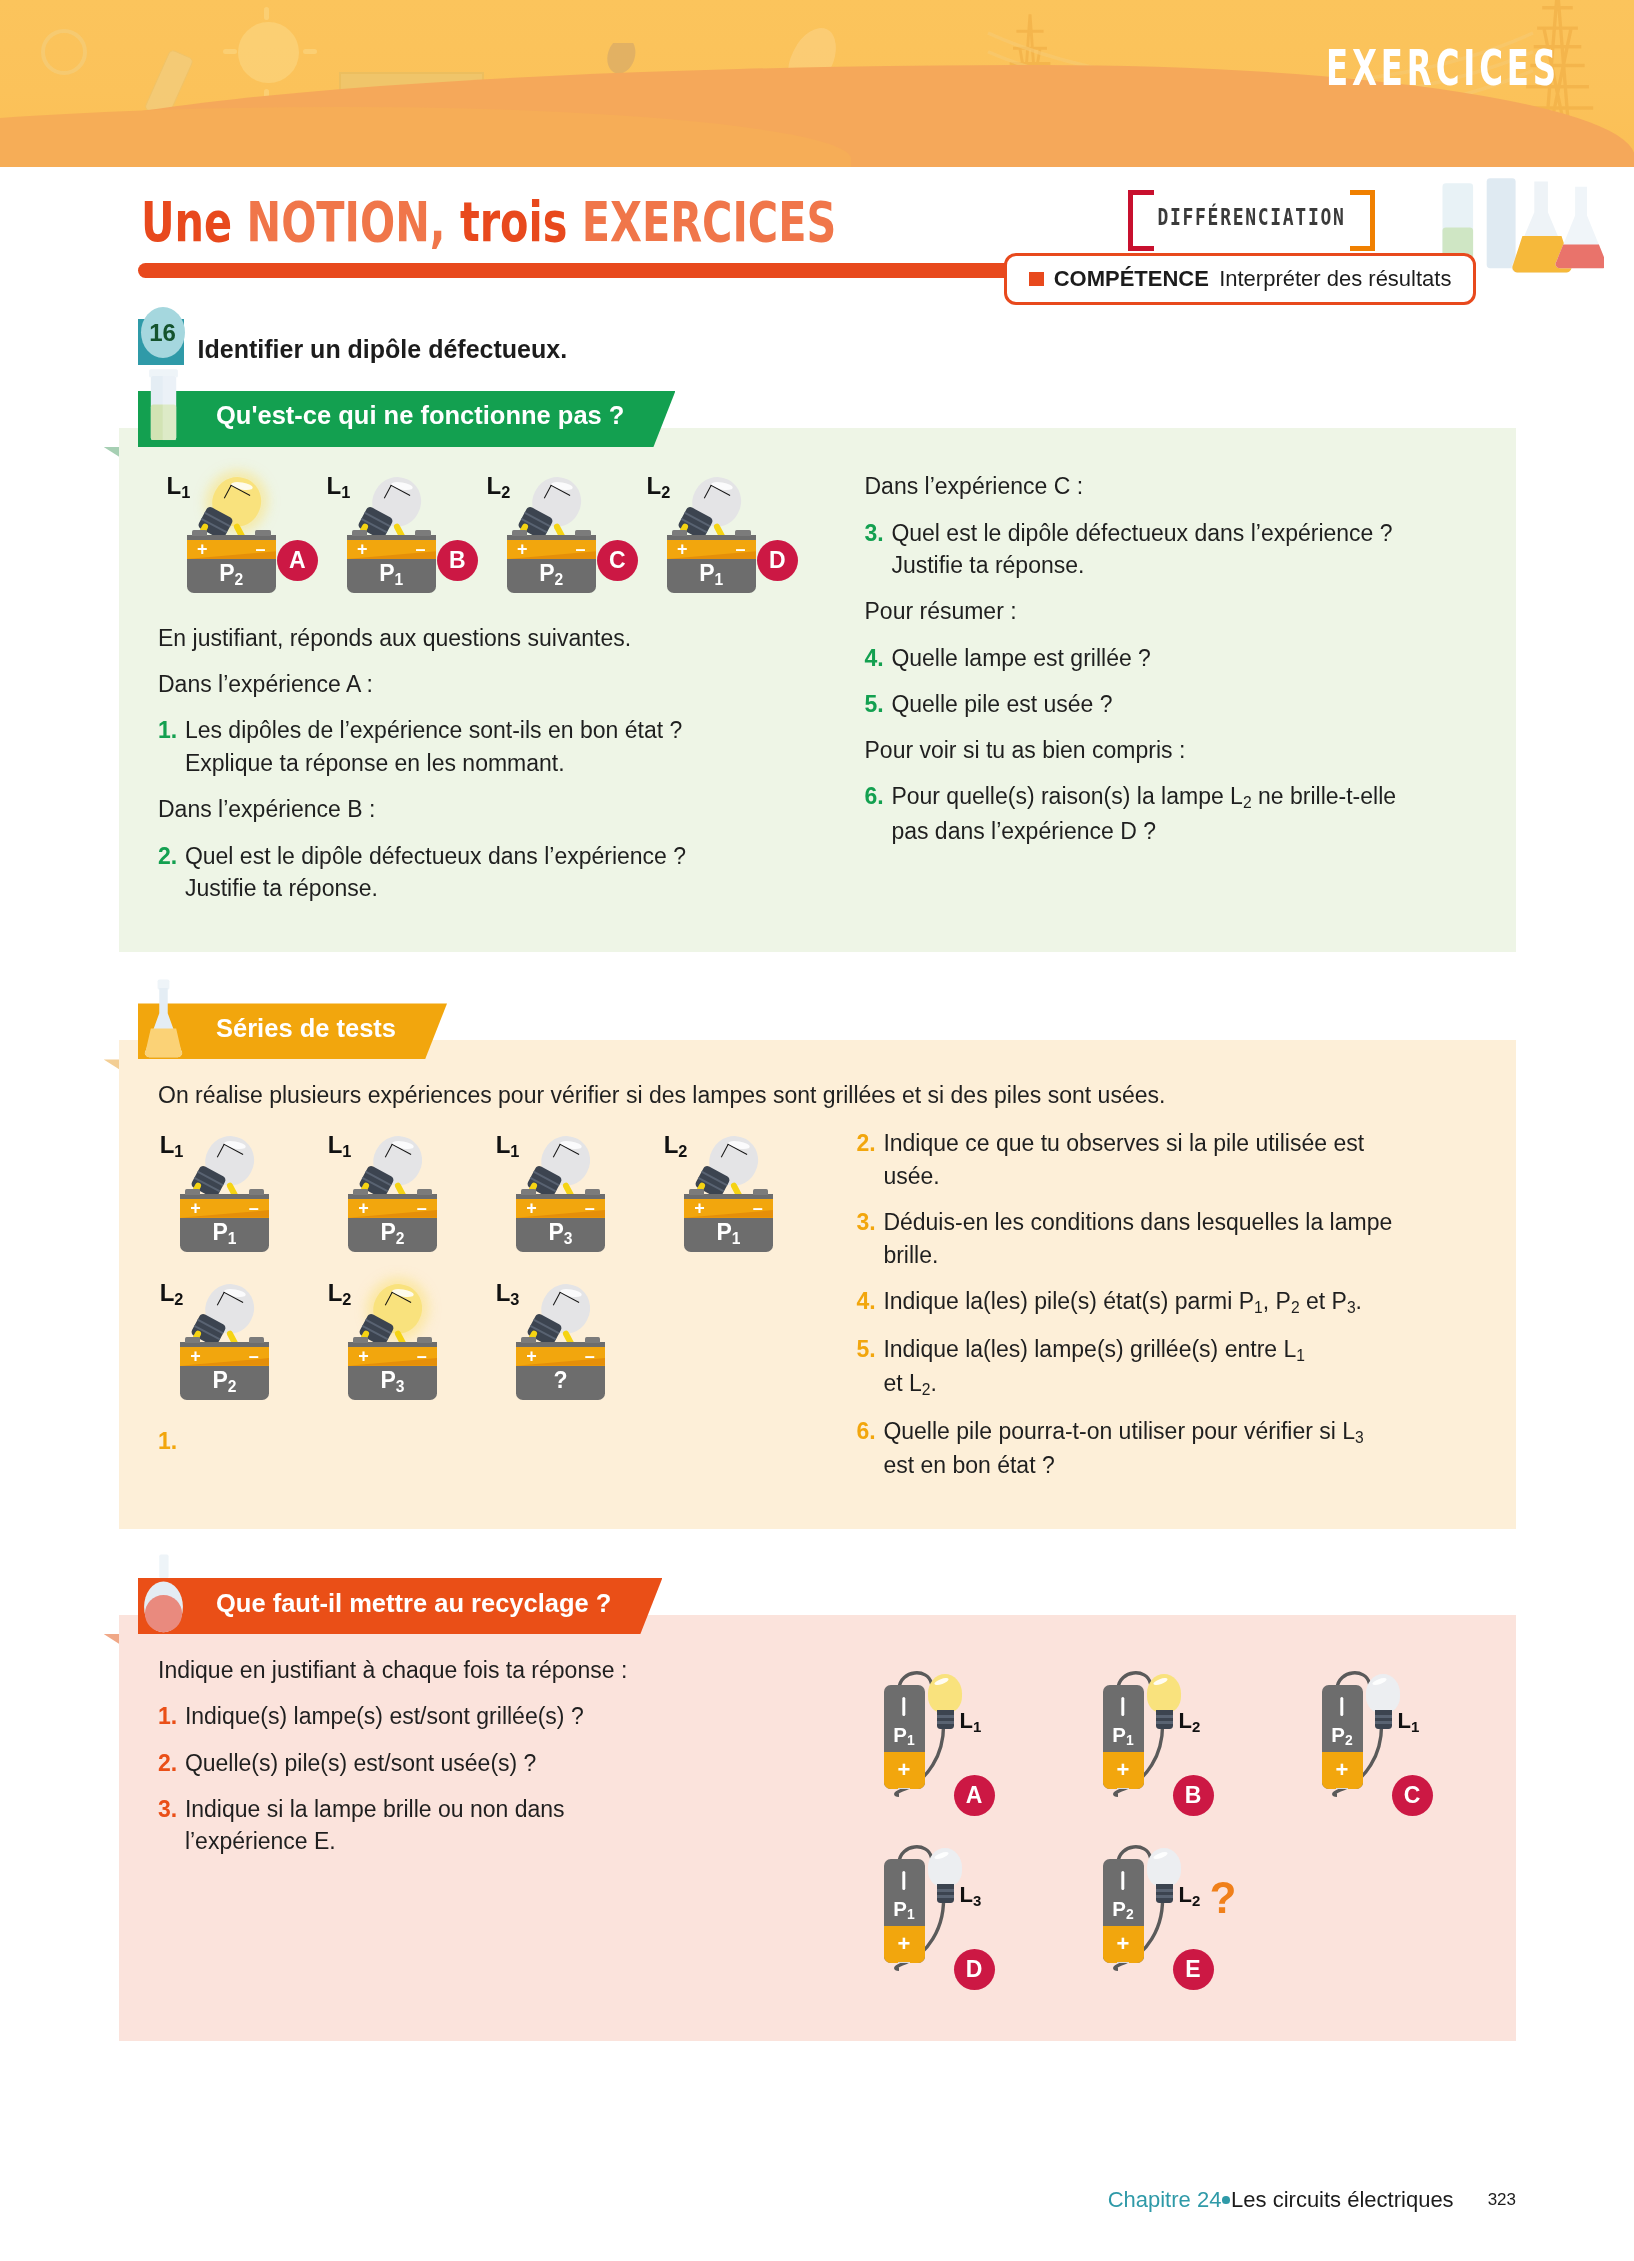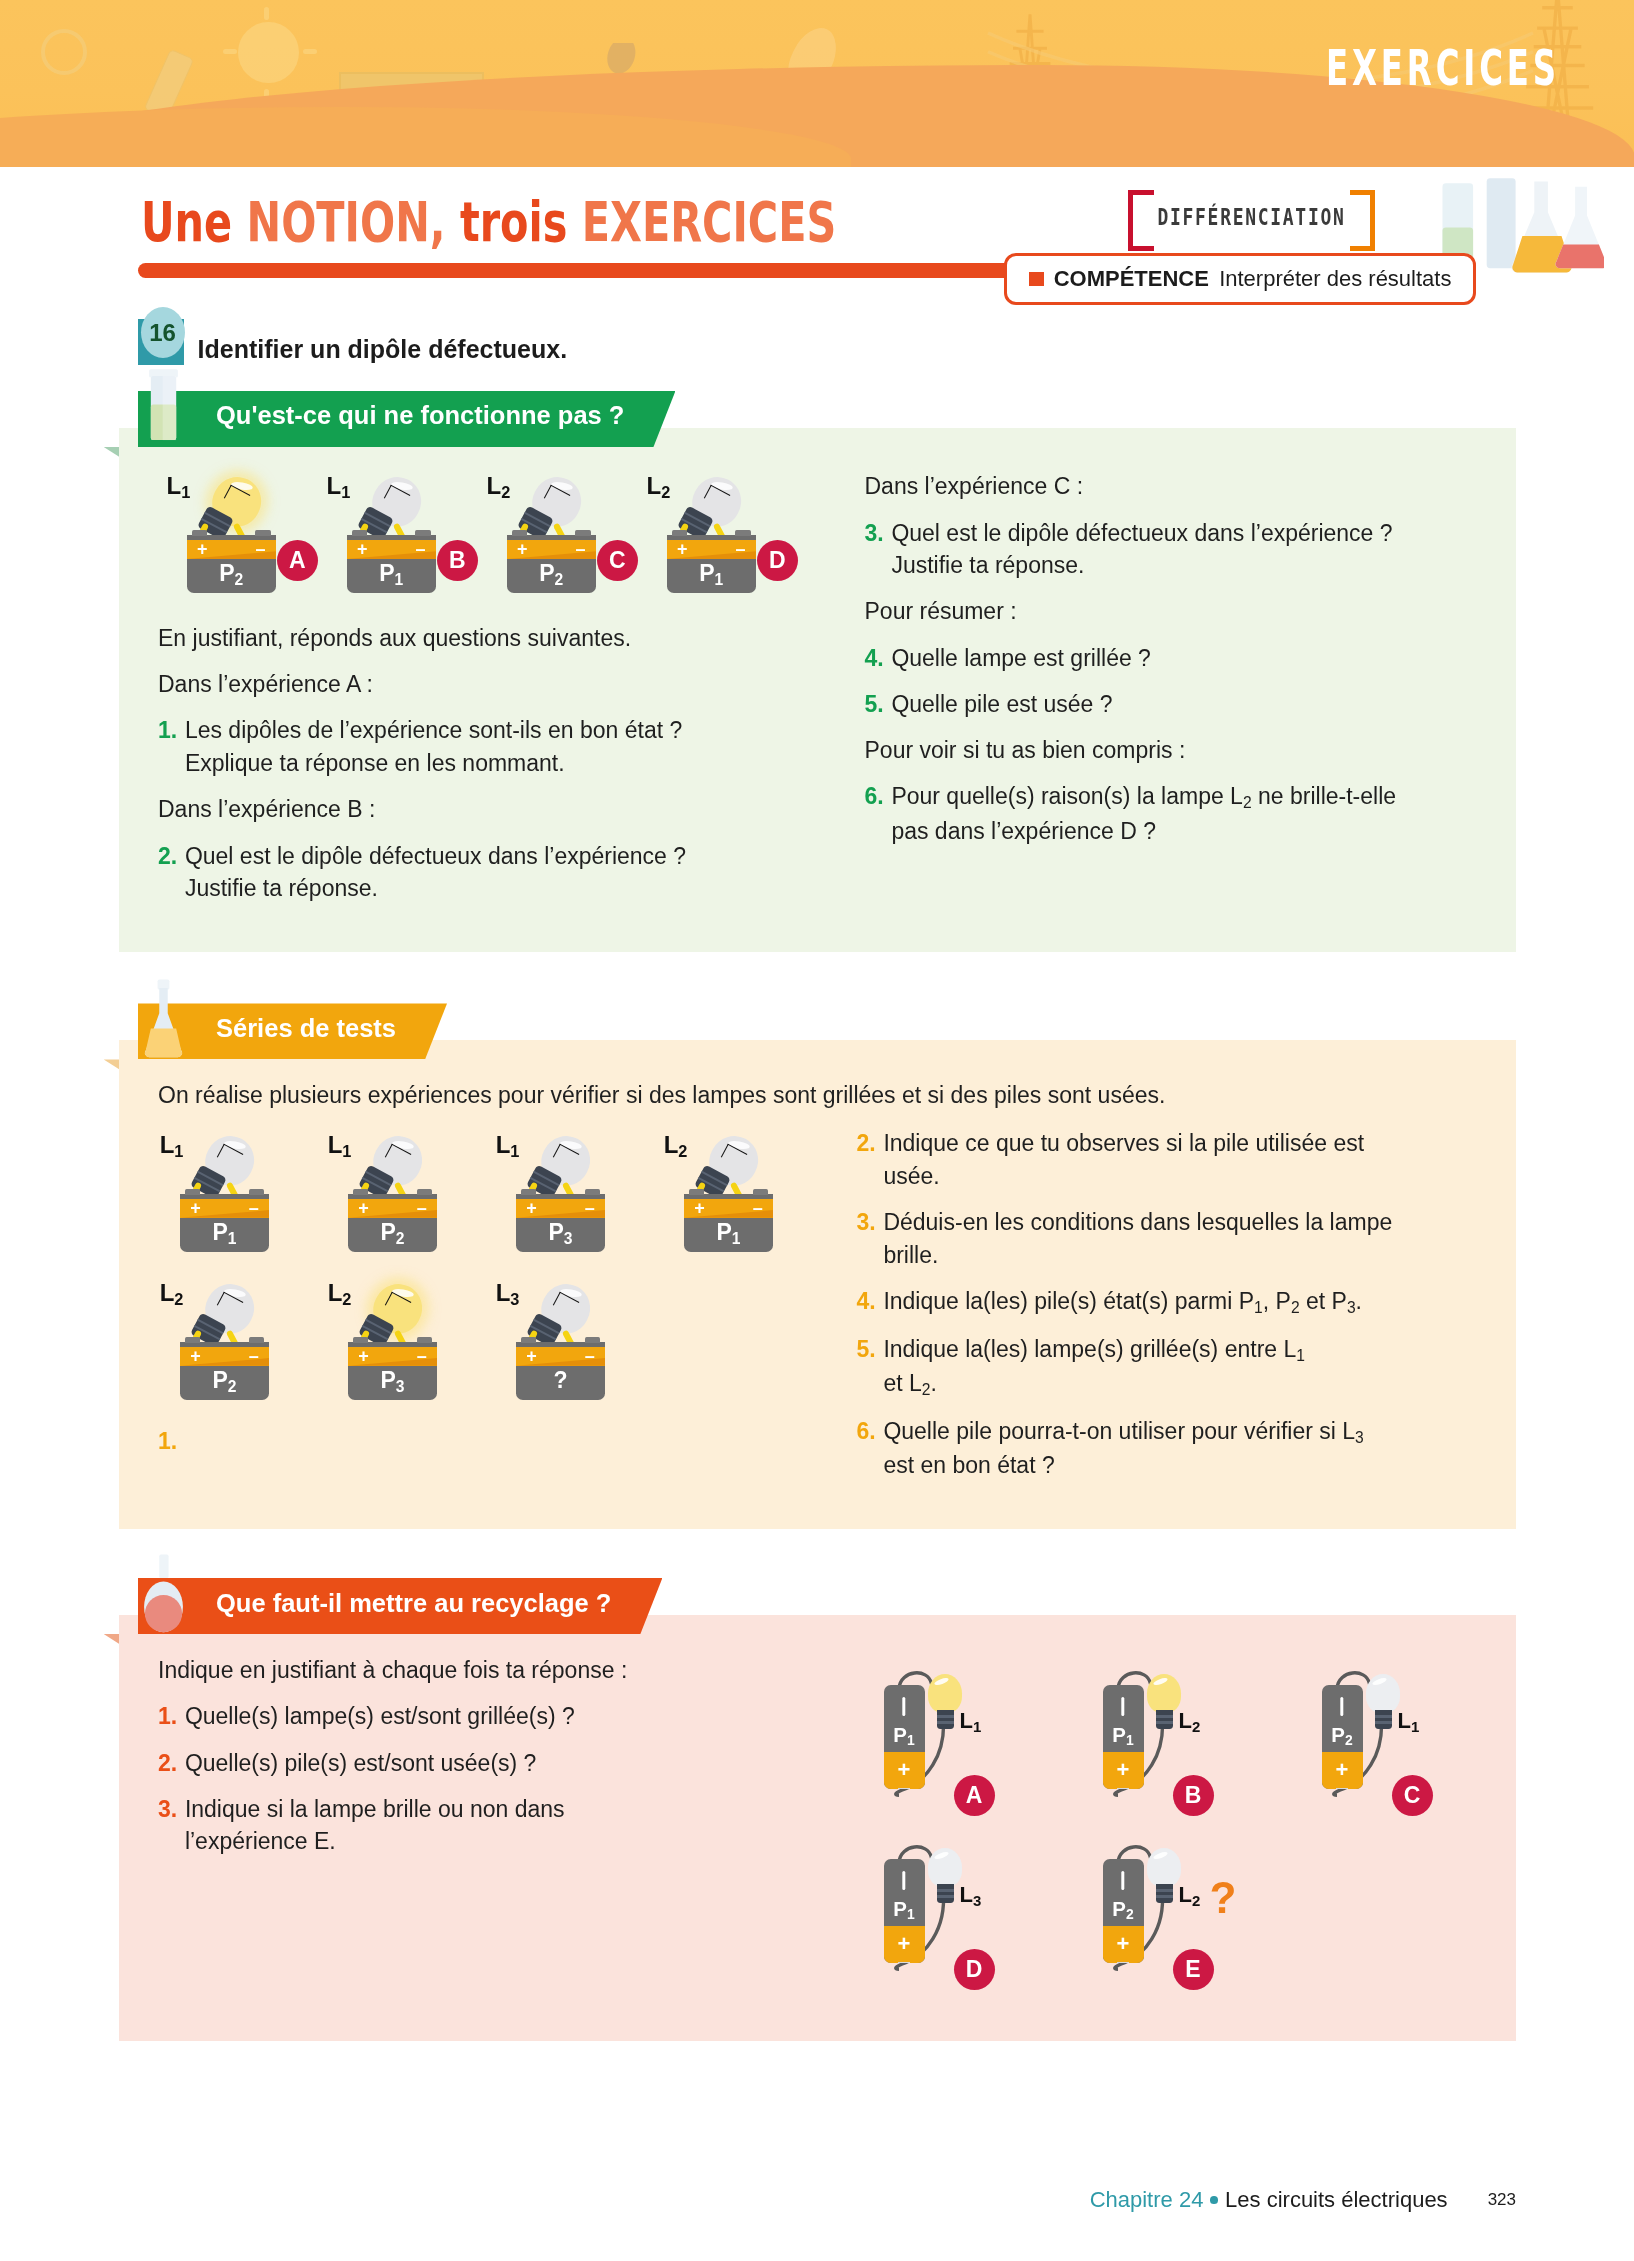--- a/index.html
+++ b/index.html
@@ -224,21 +224,21 @@
   .socket2 { position:absolute; width:17px; height:19px; background:#3c4450; border-radius:0 0 3.4px 3.4px; }
   .socket2::before, .socket2::after { content:""; position:absolute; left:0; width:100%;
                                       height:2.6px; background:#596372; }
   .socket2::before { top:5.1px; } .socket2::after { top:11px; }
   .lbl2 { position:absolute; font-size:22px; font-weight:700; color:#111; }
   .qmark { position:absolute; color:#f0801a; font-size:44px; font-weight:700; line-height:1; }
 
   
   .footer {
     position:absolute; right:119px; bottom:48px; font-size:22px; color:#1c1c1c;
-    display:flex; align-items:center; gap:7px;
+    display:flex; align-items:center; gap:1px;
   }
   .footer .chap { color:#2f9aa8; }
   .footer .dot { width:7.7px; height:7.7px; border-radius:50%; background:#2f9aa8; display:inline-block; }
   .footer .pg { font-weight:400; font-size:17px;margin-left:33px; }
 </style>
 </head>
 <body>
 
 <div class="banner">
   <div class="bk circle-bk"></div>
@@ -658,21 +658,21 @@
       <div class="ribbon-fold red"></div>
     </div>
 
     <div class="sec-body red" style="padding-bottom:51px;">
       <div class="two-col">
 
         <div style="flex:0 0 647px;">
           <div class="para">Indique en justifiant à chaque fois ta réponse :</div>
           <div class="qitem">
             <span class="qnum red">1.</span>
-            <span>Quelle(s) lampe(s) est/sont grillée(s) ?</span>
+            <span>Indique(s) lampe(s) est/sont grillée(s) ?</span>
           </div>
           <div class="qitem">
             <span class="qnum red">2.</span>
             <span>Quelle(s) pile(s) est/sont usée(s) ?</span>
           </div>
           <div class="qitem">
             <span class="qnum red">3.</span>
             <span><span>Indique si la lampe brille ou non dans</span><br><span>l’expérience E.</span></span>
           </div>
         </div>

